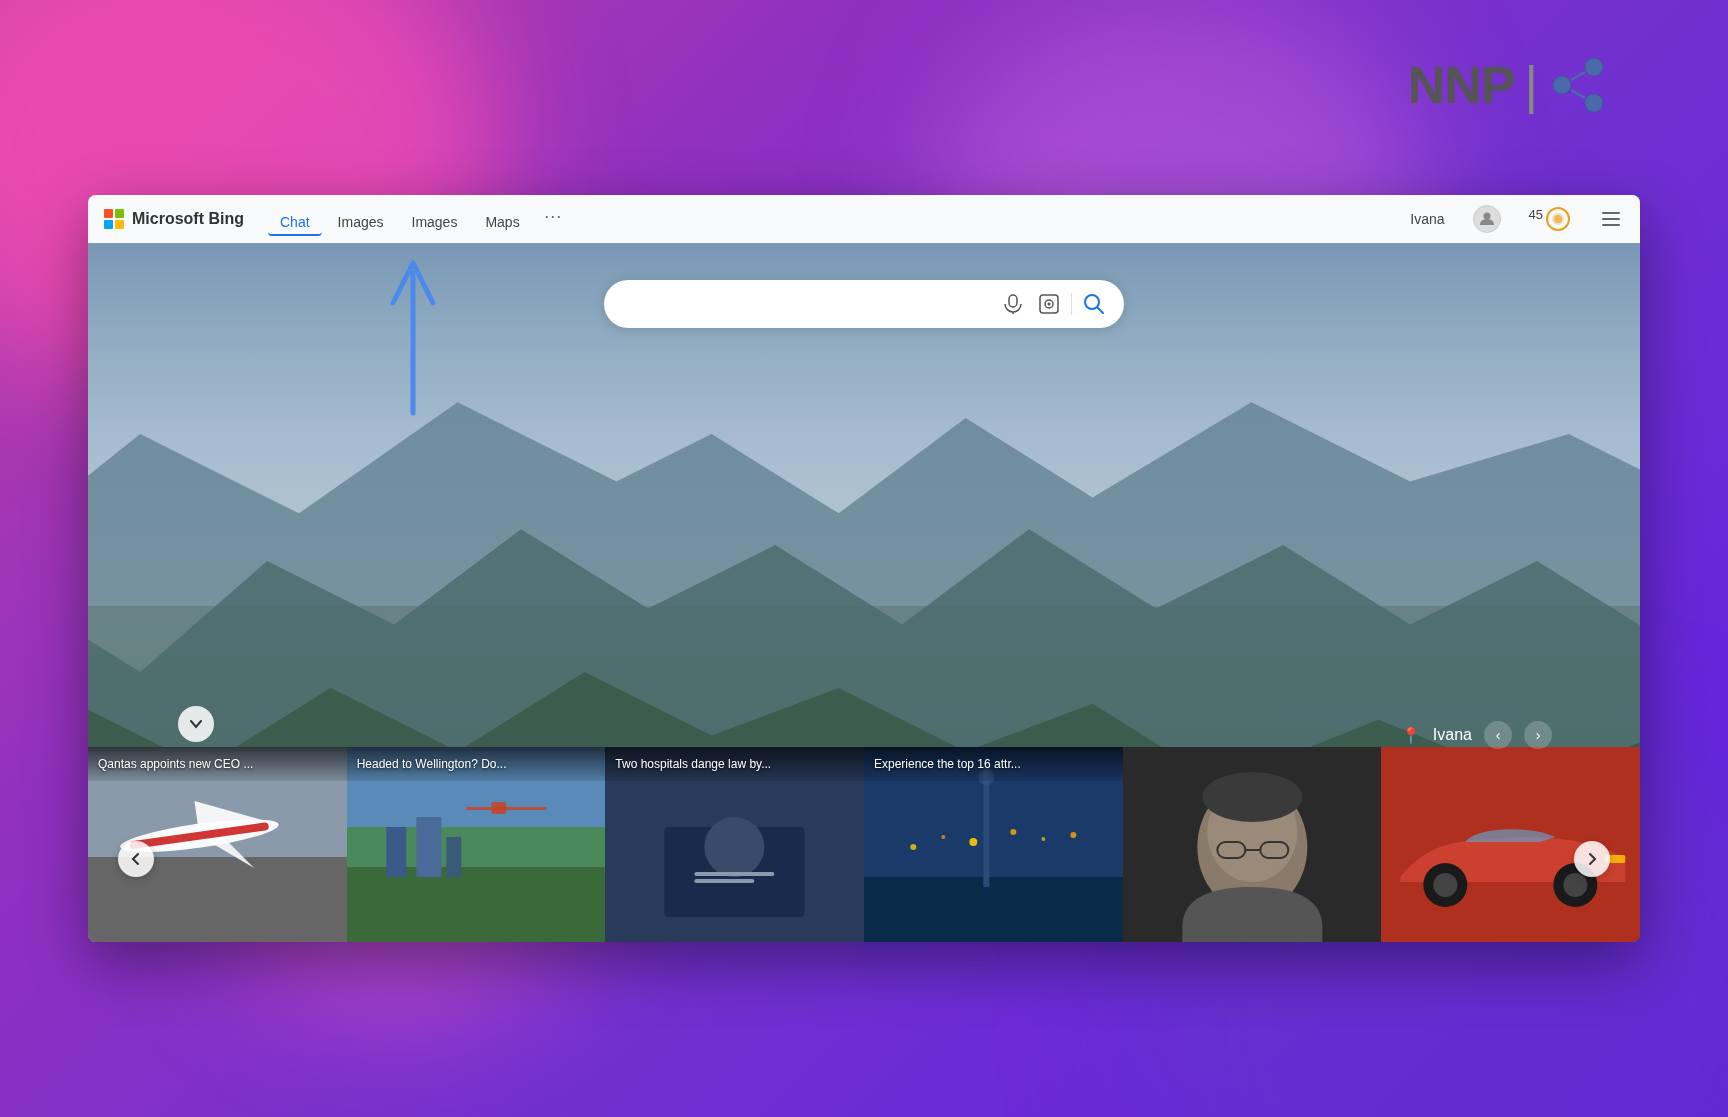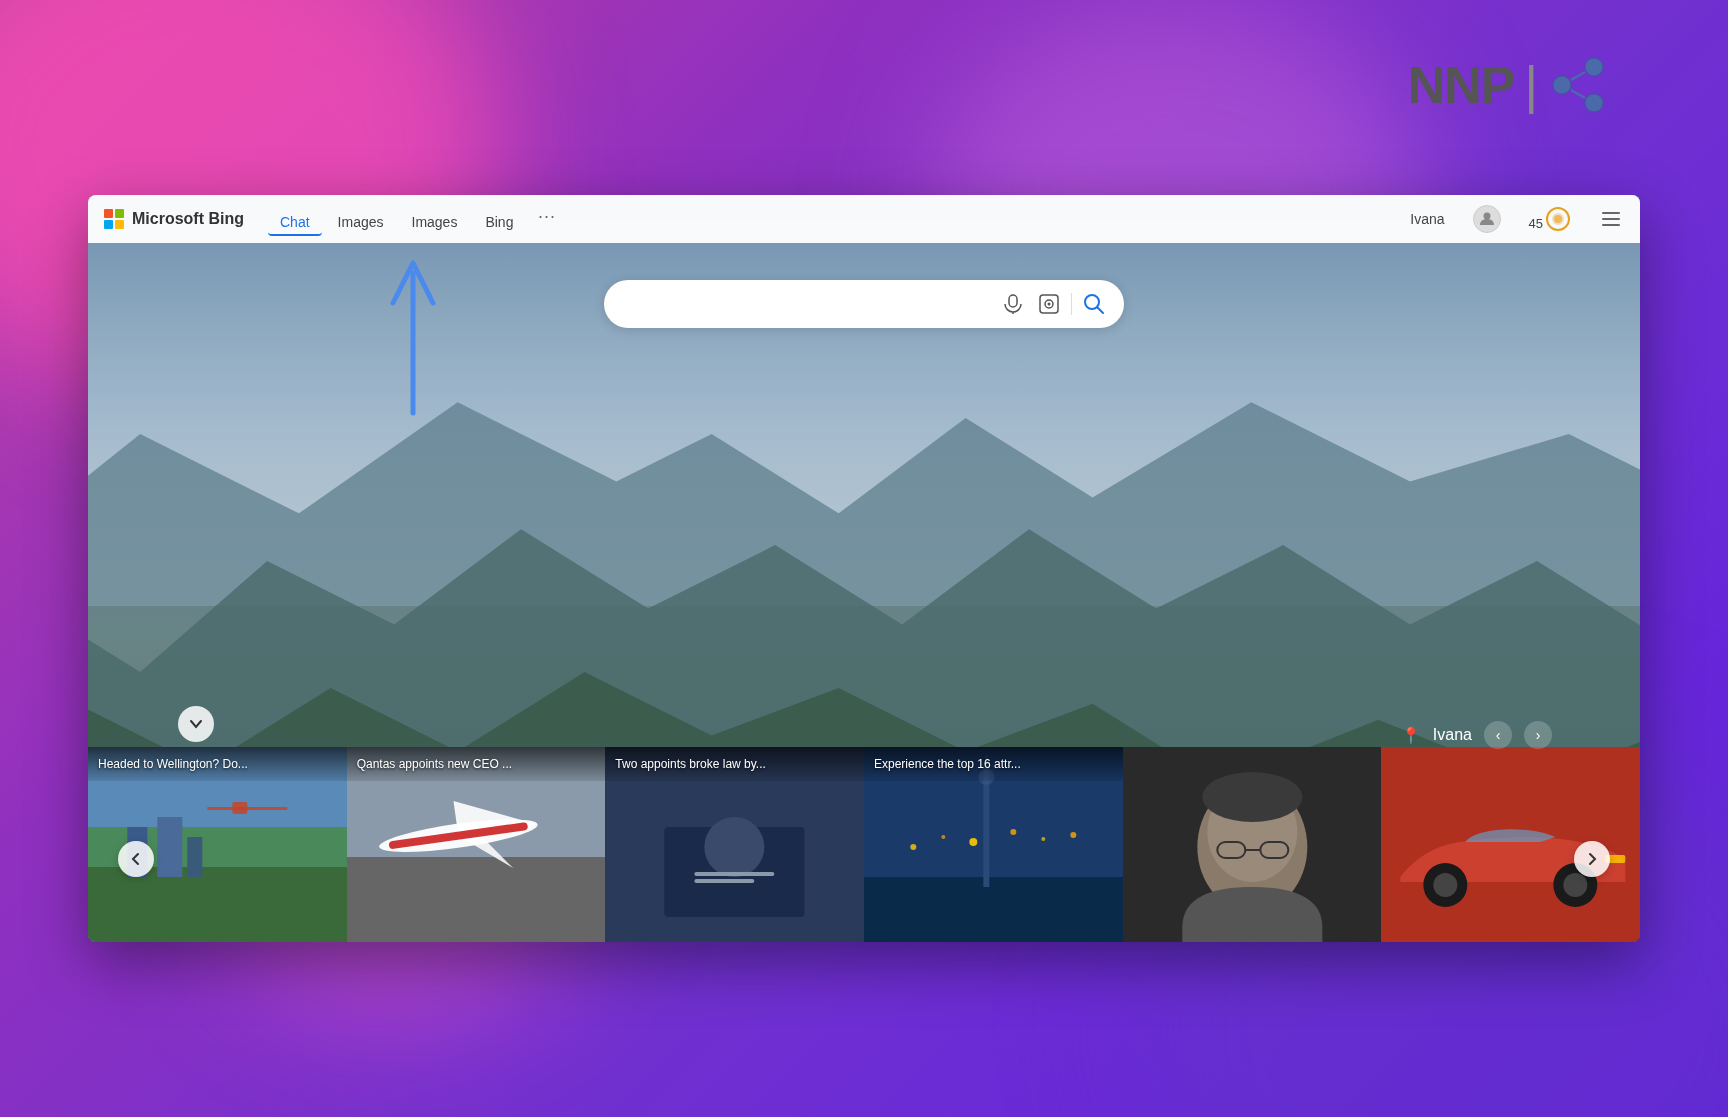--- a/index.html
+++ b/index.html
@@ -192,21 +192,21 @@
       display: flex;
       align-items: center;
       justify-content: center;
       font-size: 14px;
       color: #666;
       border: 1px solid #ccc;
     }
 
     .reward-badge {
       display: flex;
-      align-items: flex-end;
+      align-items: flex-start;
       gap: 3px;
       font-size: 13px;
       color: #444;
     }
 
     .reward-icon {
       width: 24px;
       height: 24px;
       border-radius: 50%;
       border: 2px solid #e8a020;
@@ -483,21 +483,21 @@
           <div class="sq sq-blue"></div>
           <div class="sq sq-yellow"></div>
         </div>
         <span class="bing-brand-name">Microsoft Bing</span>
       </div>
 
       <nav class="bing-nav-links">
         <a class="nav-link active">Chat</a>
         <a class="nav-link">Images</a>
         <a class="nav-link">Images</a>
-        <a class="nav-link">Bing</a>
+        <a class="nav-link">Maps</a>
         <span class="nav-more">···</span>
       </nav>
 
       <div class="bing-nav-right">
         <span class="user-name">Ivana</span>
         <div class="user-avatar">
           <svg width="16" height="16" viewBox="0 0 16 16">
               <circle cx="8" cy="5" r="3.5" fill="#888"></circle>
               <path d="M1 14c0-4 3-6 7-6s7 2 7 6" fill="#888"></path>
             </svg>
@@ -566,72 +566,72 @@
     <div class="info-overlay">
       <span class="info-location-icon">📍</span>
       <span class="info-label">Ivana</span>
       <div class="carousel-arrow">‹</div>
       <div class="carousel-arrow">›</div>
     </div>
 
     <div class="news-carousel">
 
       <div class="news-card">
-        <div class="card-img-sim wellington-img">
-          <svg width="100%" height="100%" viewBox="0 0 260 195" preserveAspectRatio="xMidYMid slice">
-            <rect width="260" height="195" fill="#4a8a5a"></rect>
-            <rect y="120" width="260" height="75" fill="#3a6a3a"></rect>
-            <rect x="0" y="0" width="260" height="80" fill="#5a8ab8"></rect>
-
-            <rect x="40" y="80" width="20" height="50" fill="#3a5a8a"></rect>
-            <rect x="70" y="70" width="25" height="60" fill="#4a6a9a"></rect>
-            <rect x="100" y="90" width="15" height="40" fill="#3a5a7a"></rect>
-
-            <rect x="120" y="60" width="80" height="3" fill="#cc4020" opacity="0.8"></rect>
-            <rect x="145" y="55" width="15" height="12" rx="2" fill="#cc4020" opacity="0.8"></rect>
-          </svg>
-        </div>
-        <div class="news-card-overlay">
-          <div class="news-card-title">Headed to Wellington? Do...</div>
-        </div>
-      </div>
-
-      <div class="news-card">
         <div class="card-img-sim qantas-img">
           <svg width="100%" height="100%" viewBox="0 0 260 195" preserveAspectRatio="xMidYMid slice">
             <rect width="260" height="195" fill="#8a9aaa"></rect>
             <rect y="110" width="260" height="85" fill="#666"></rect>
 
             <g transform="translate(30, 80) rotate(-8)">
               <ellipse cx="80" cy="20" rx="80" ry="12" fill="white" opacity="0.95"></ellipse>
               <polygon points="80,-15 160,20 80,20" fill="white" opacity="0.9"></polygon>
               <polygon points="80,20 130,60 100,20" fill="white" opacity="0.85"></polygon>
               <rect x="10" y="16" width="140" height="8" rx="4" fill="#cc2020" opacity="0.9"></rect>
             </g>
           </svg>
         </div>
         <div class="news-card-overlay">
           <div class="news-card-title">Qantas appoints new CEO ...</div>
         </div>
       </div>
 
       <div class="news-card">
+        <div class="card-img-sim wellington-img">
+          <svg width="100%" height="100%" viewBox="0 0 260 195" preserveAspectRatio="xMidYMid slice">
+            <rect width="260" height="195" fill="#4a8a5a"></rect>
+            <rect y="120" width="260" height="75" fill="#3a6a3a"></rect>
+            <rect x="0" y="0" width="260" height="80" fill="#5a8ab8"></rect>
+
+            <rect x="40" y="80" width="20" height="50" fill="#3a5a8a"></rect>
+            <rect x="70" y="70" width="25" height="60" fill="#4a6a9a"></rect>
+            <rect x="100" y="90" width="15" height="40" fill="#3a5a7a"></rect>
+
+            <rect x="120" y="60" width="80" height="3" fill="#cc4020" opacity="0.8"></rect>
+            <rect x="145" y="55" width="15" height="12" rx="2" fill="#cc4020" opacity="0.8"></rect>
+          </svg>
+        </div>
+        <div class="news-card-overlay">
+          <div class="news-card-title">Headed to Wellington? Do...</div>
+        </div>
+      </div>
+
+      <div class="news-card">
         <div class="card-img-sim hospitals-img">
           <svg width="100%" height="100%" viewBox="0 0 260 195" preserveAspectRatio="xMidYMid slice">
             <rect width="260" height="195" fill="#2a3a5a"></rect>
 
             <rect x="60" y="80" width="140" height="90" rx="4" fill="#1a2a4a"></rect>
             <circle cx="130" cy="100" r="30" fill="#3a4a6a"></circle>
 
             <rect x="90" y="125" width="80" height="4" rx="2" fill="#8a9aaa"></rect>
             <rect x="90" y="132" width="60" height="4" rx="2" fill="#8a9aaa"></rect>
           </svg>
         </div>
         <div class="news-card-overlay">
-          <div class="news-card-title">Two appoints broke law by...</div>
+          <div class="news-card-title">Two hospitals dange law by...</div>
         </div>
       </div>
 
       <div class="news-card">
         <div class="card-img-sim attractions-img">
           <svg width="100%" height="100%" viewBox="0 0 260 195" preserveAspectRatio="xMidYMid slice">
             <rect width="260" height="195" fill="#1a3a6a"></rect>
             <rect y="130" width="260" height="65" fill="#0a2a4a"></rect>
 
             <circle cx="50" cy="100" r="3" fill="#ffcc00" opacity="0.8"></circle>

